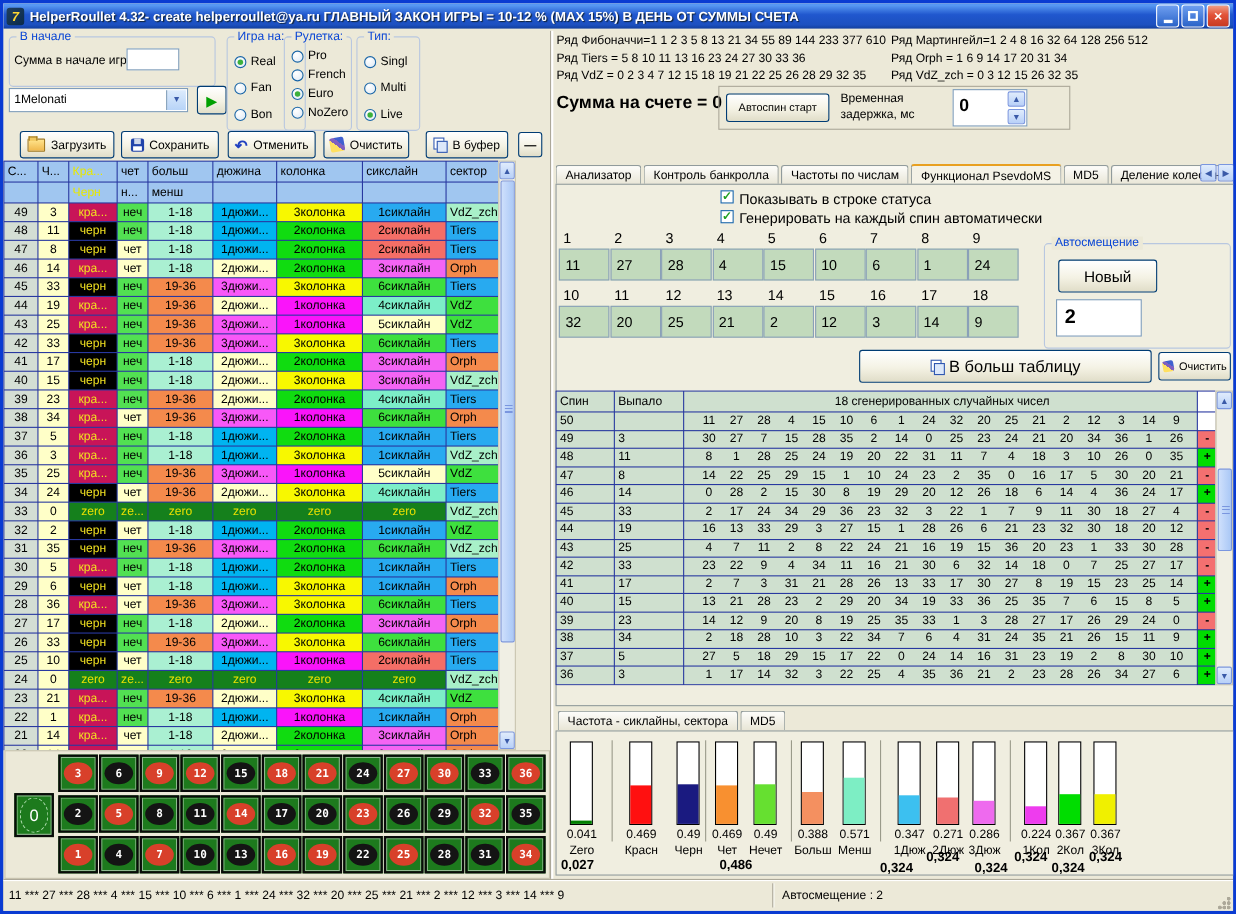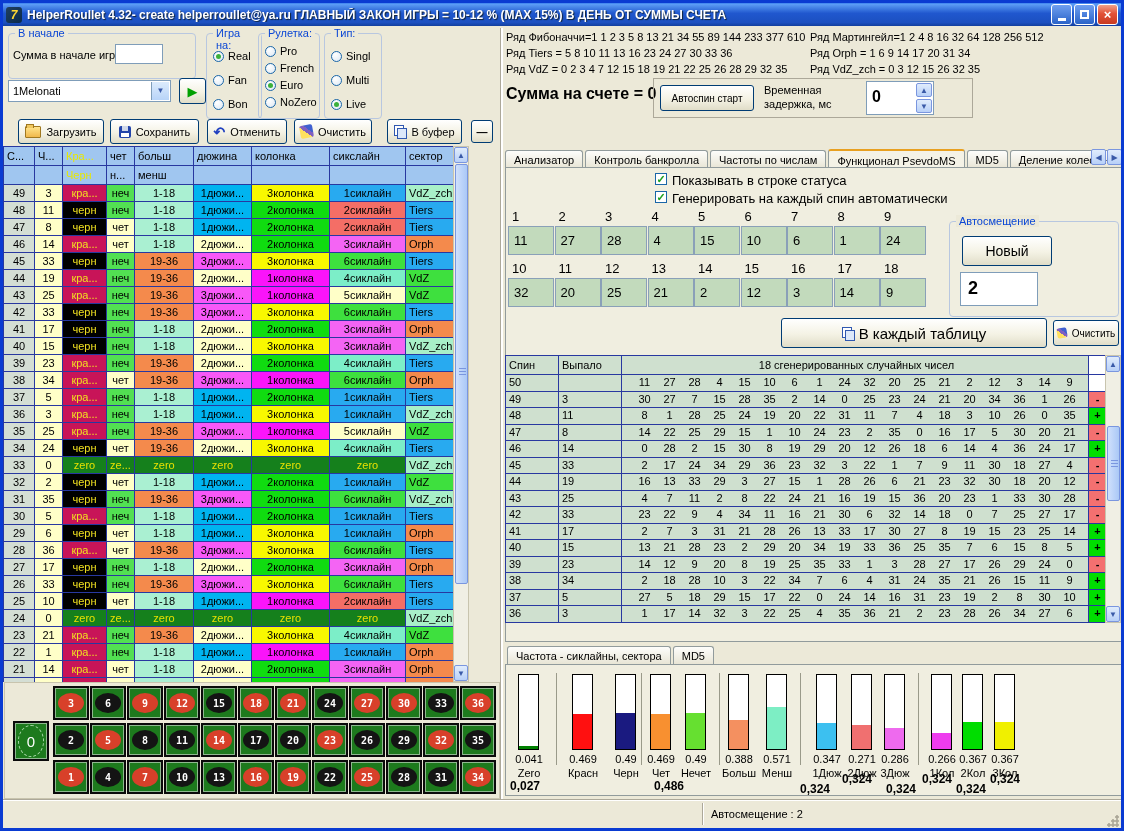--- a/index.html
+++ b/index.html
@@ -107,21 +107,21 @@
   </div>
 
   <div class="txt abs" style="left:5px;top:77px;width:163px;height:22px;line-height:20px;padding-left:4px;">
     <span>1Melonati</span>
     <span class="abs" style="right:1px;top:1px;width:17px;height:18px;background:linear-gradient(180deg,#dcebfc,#b8d4f8);border-left:1px solid #7f9db9;color:#3a5aa8;font-size:8px;text-align:center;line-height:18px;">▼</span>
   </div>
   <div class="btn abs" style="left:176px;top:75px;width:27px;height:26px;">
     <span class="icon-play">▶</span>
   </div>
 
-  <div class="fs abs" style="left:203px;top:30px;width:56px;height:86px;">
+  <div class="fs abs" style="left:203px;top:30px;width:72px;height:86px;">
     <span class="fs-legend">Игра на:</span>
     <span></span>
   <span style="left:6px;top:16px;" class="radio-row">
         <span class="radio-circ sel"></span>
         <span>Real</span>
       </span><span style="left:6px;top:40px;" class="radio-row">
         <span class="radio-circ"></span>
         <span>Fan</span>
       </span><span style="left:6px;top:64px;" class="radio-row">
         <span class="radio-circ"></span>
@@ -680,21 +680,21 @@
   <div class="fs abs" style="left:946px;top:218px;width:170px;height:96px;">
     <span class="fs-legend">Автосмещение</span>
     <div class="btn abs" style="left:12px;top:14px;width:90px;height:30px;font-size:14px;">
       <span>Новый</span>
     </div>
     <span class="txt abs" style="left:10px;top:50px;width:78px;height:34px;font-size:18px;font-weight:bold;padding:5px 0 0 7px;">2</span>
   </div>
 
   <div class="btn abs" style="left:778px;top:315px;width:266px;height:30px;font-size:15px;">
     <span class="icon-copy"></span>
-    <span>В каждый таблицу</span>
+    <span>В больш таблицу</span>
   </div>
   <div class="btn abs" style="left:1050px;top:317px;width:66px;height:26px;font-size:10px;">
     <span class="icon-brush" style="width:10px;height:10px;"></span>
     <span>Очистить</span>
   </div>
 
   <div class="abs" style="left:502px;top:352px;width:600px;height:268px;overflow:hidden;">
     <div class="rtable">
         <div class="rt-cell" style="height: 18px; line-height: 18px;">Спин</div>
         <div class="rt-cell" style="height: 18px; line-height: 18px;">Выпало</div>
@@ -1106,21 +1106,21 @@
       <span style="left:337px;top:88px;width:38px;text-align:center;" class="bar-lbl">0.271</span>
       <span style="left:335px;top:102px;width:42px;text-align:center;" class="bar-lbl">2Дюж</span>
       <div style="left:378px;top:9px;" class="bar-shell">
         <div class="bar-fill" style="height: 29%; background: rgb(238, 106, 238);"></div>
       </div>
       <span style="left:370px;top:88px;width:38px;text-align:center;" class="bar-lbl">0.286</span>
       <span style="left:368px;top:102px;width:42px;text-align:center;" class="bar-lbl">3Дюж</span>
       <div style="left:425px;top:9px;" class="bar-shell">
         <div class="bar-fill" style="height: 22%; background: rgb(238, 60, 238);"></div>
       </div>
-      <span style="left:417px;top:88px;width:38px;text-align:center;" class="bar-lbl">0.266</span>
+      <span style="left:417px;top:88px;width:38px;text-align:center;" class="bar-lbl">0.224</span>
       <span style="left:415px;top:102px;width:42px;text-align:center;" class="bar-lbl">1Кол</span>
       <div style="left:456px;top:9px;" class="bar-shell">
         <div class="bar-fill" style="height: 37%; background: rgb(0, 221, 0);"></div>
       </div>
       <span style="left:448px;top:88px;width:38px;text-align:center;" class="bar-lbl">0.367</span>
       <span style="left:446px;top:102px;width:42px;text-align:center;" class="bar-lbl">2Кол</span>
       <div style="left:488px;top:9px;" class="bar-shell">
         <div class="bar-fill" style="height: 37%; background: rgb(240, 240, 0);"></div>
       </div>
       <span style="left:480px;top:88px;width:38px;text-align:center;" class="bar-lbl">0.367</span>
@@ -1134,18 +1134,19 @@
       <span style="left:148px;top:114px;" class="bar-bold">0,486</span>
       <span style="left:294px;top:117px;" class="bar-bold">0,324</span>
       <span style="left:336px;top:107px;" class="bar-bold">0,324</span>
       <span style="left:380px;top:117px;" class="bar-bold">0,324</span>
       <span style="left:416px;top:107px;" class="bar-bold">0,324</span>
       <span style="left:450px;top:117px;" class="bar-bold">0,324</span>
       <span style="left:484px;top:107px;" class="bar-bold">0,324</span>
     </div>
 
   <div class="statusbar abs" style="left:0;top:797px;width:1118px;height:28px;">
+    <span class="abs" style="left:5px;top:7px;white-space:nowrap;">11 *** 27 *** 28 *** 4 *** 15 *** 10 *** 6 *** 1 *** 24 *** 32 *** 20 *** 25 *** 21 *** 2 *** 12 *** 3 *** 14 *** 9</span>
     <span class="abs" style="left:699px;top:2px;width:1px;height:22px;background:#aca899;box-shadow:1px 0 0 #fff;"></span>
     <span class="abs" style="left:708px;top:7px;">Автосмещение : 2</span>
     <span class="grip"></span>
   </div>
 
 </div>
 
 </body></html>

